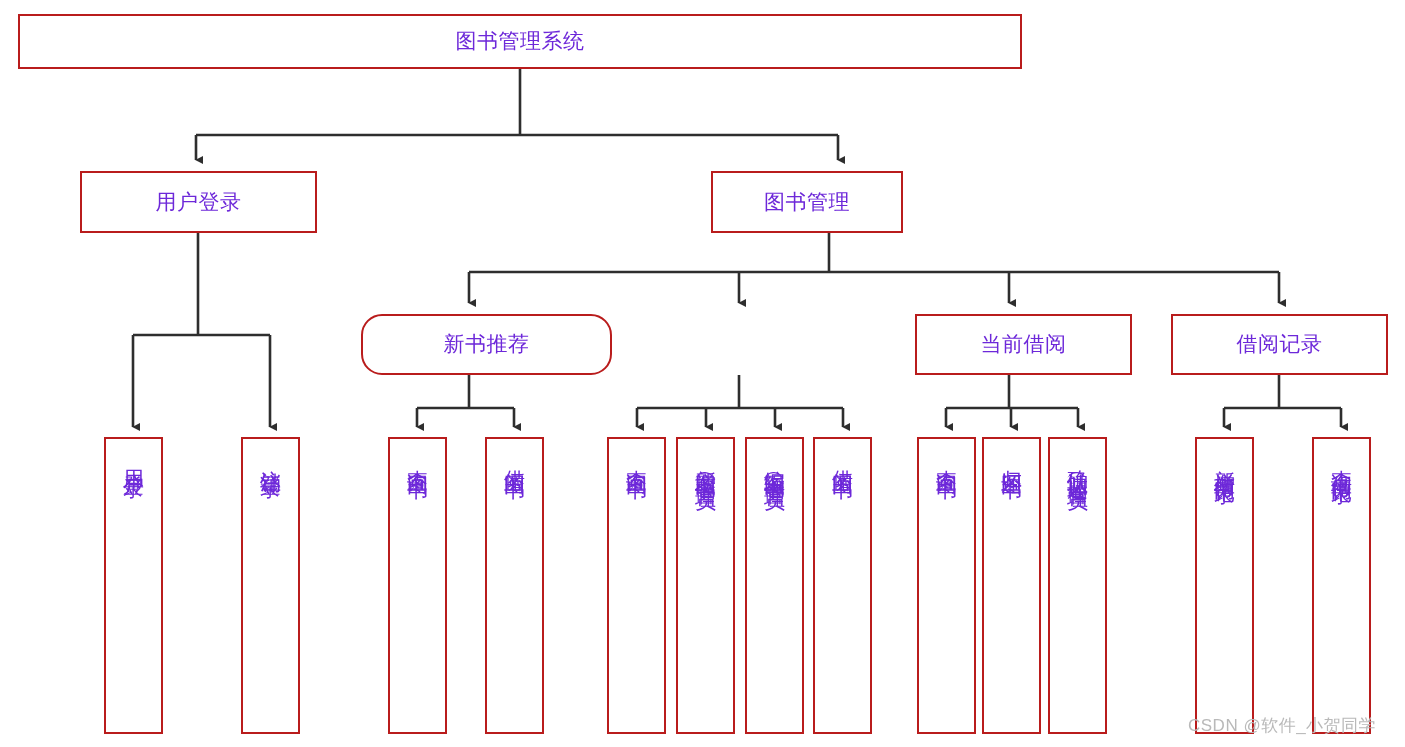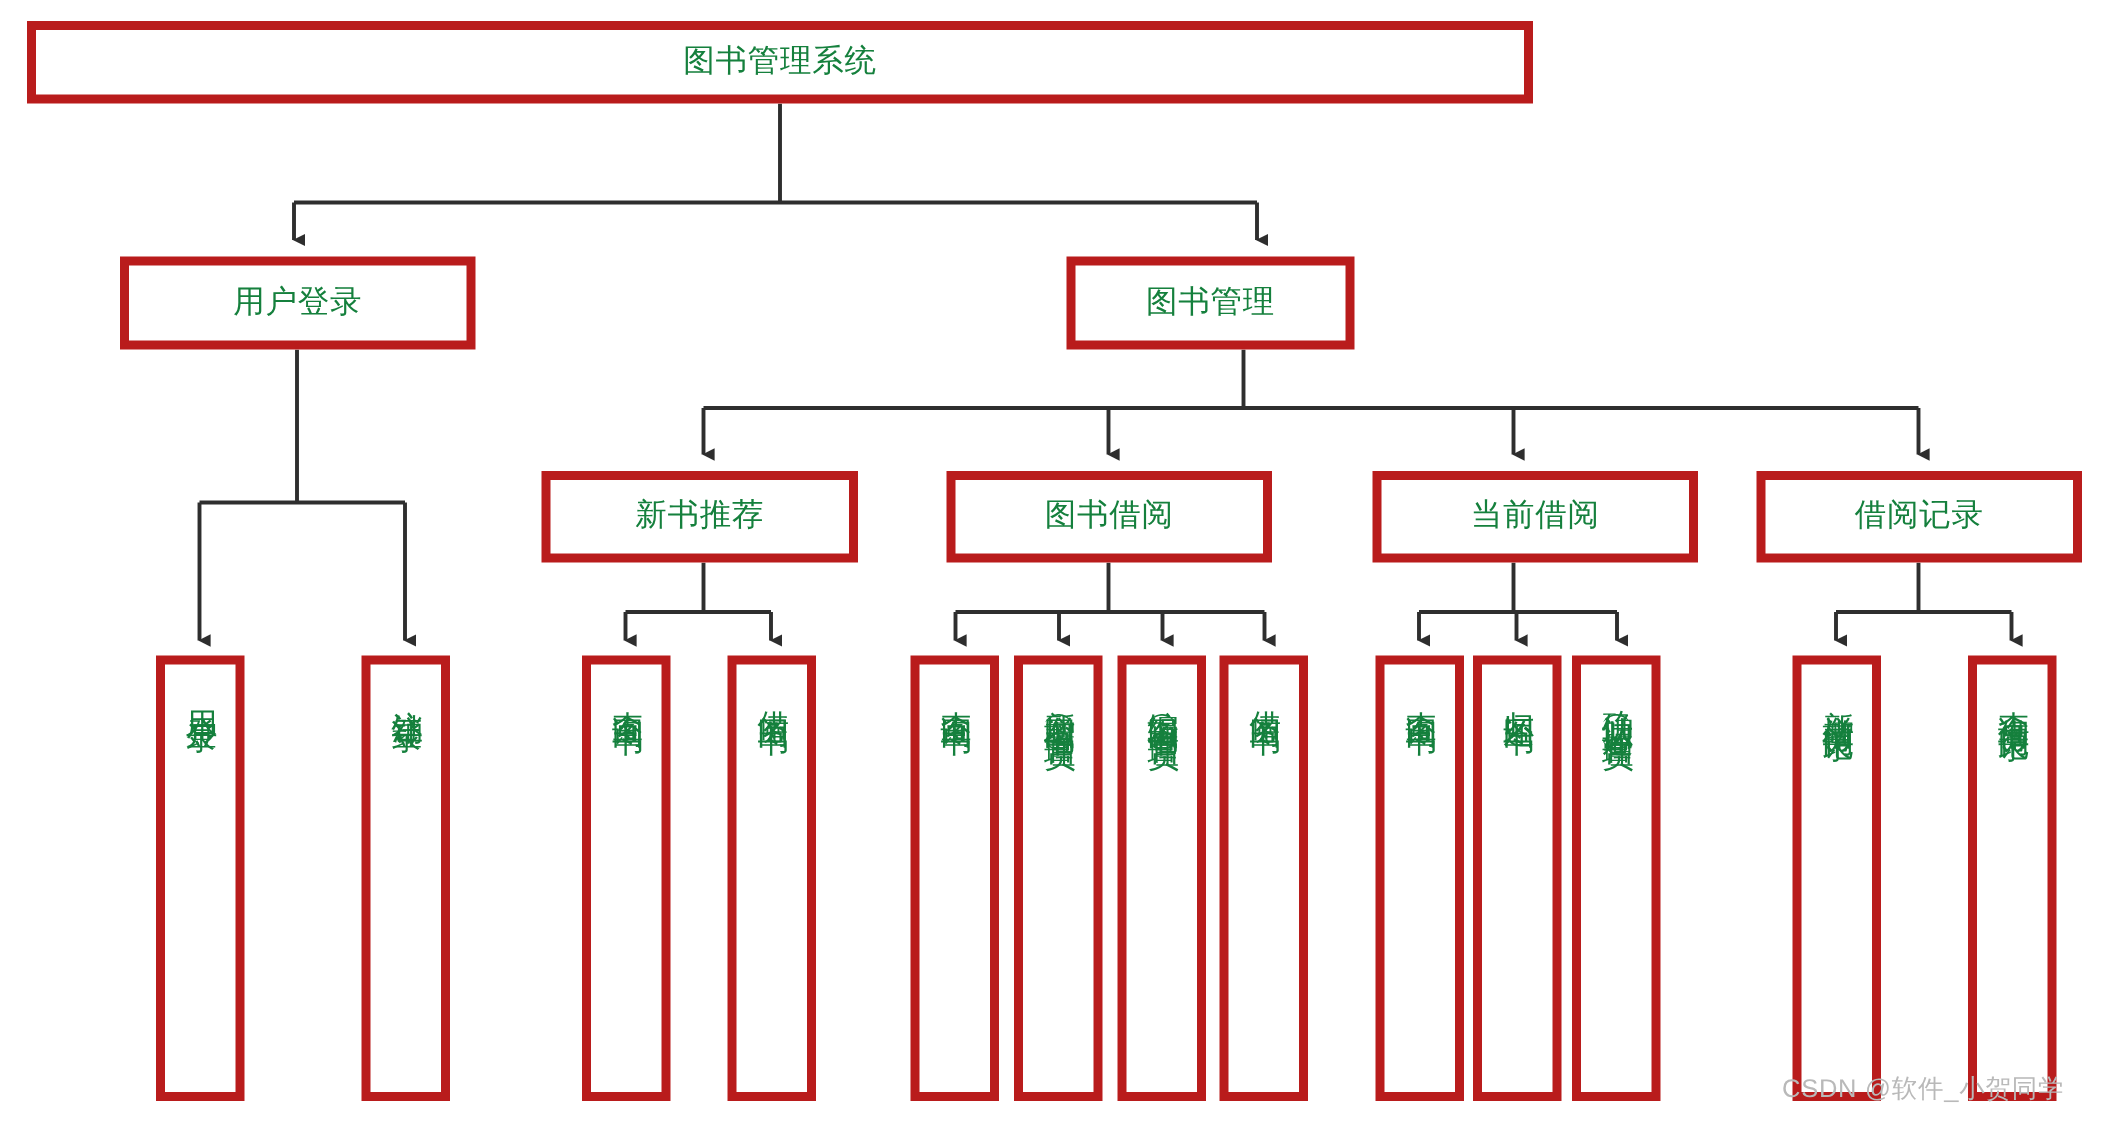--- a/index.html
+++ b/index.html
@@ -23,26 +23,26 @@
     position: absolute;
     left: 0;
     top: 0;
     width: 1405px;
     height: 747px;
     pointer-events: none;
   }
   .node {
     position: absolute;
     box-sizing: border-box;
-    border: 6px solid #b91c1c;
+    border: 2px solid #b91c1c;
     background: #ffffff;
     display: flex;
     align-items: center;
     justify-content: center;
-    color: #15803d;
+    color: #6d28d9;
   }
   .node .label {
     display: block;
     text-align: center;
     line-height: 1.18;
     letter-spacing: 0.5px;
   }
   .node.horizontal .label {
     font-size: 21px;
     writing-mode: horizontal-tb;
@@ -131,27 +131,24 @@
   </div>
 
   <div class="node horizontal" style="left:80px; top:171px; width:237px; height:62px;">
     <span class="label">用户登录</span>
   </div>
 
   <div class="node horizontal" style="left:711px; top:171px; width:192px; height:62px;">
     <span class="label">图书管理</span>
   </div>
 
-  <div class="node horizontal" style="left:361px; top:314px; width:211px; height:61px;">
+  <div class="node horizontal" style="left:361px; top:314px; width:251px; height:61px;border-radius:21px;">
     <span class="label">新书推荐</span>
   </div>
 
-  <div class="node horizontal" style="left:631px; top:314px; width:217px; height:61px;">
-    <span class="label">图书借阅</span>
-  </div>
 
   <div class="node horizontal" style="left:901px; top:314px; width:217px; height:61px;margin-left:14px;">
     <span class="label">当前借阅</span>
   </div>
 
   <div class="node horizontal" style="left:1171px; top:314px; width:217px; height:61px;">
     <span class="label">借阅记录</span>
   </div>
 
   <div class="node vertical" style="left:104px; top:437px; width:59px; height:297px;">

